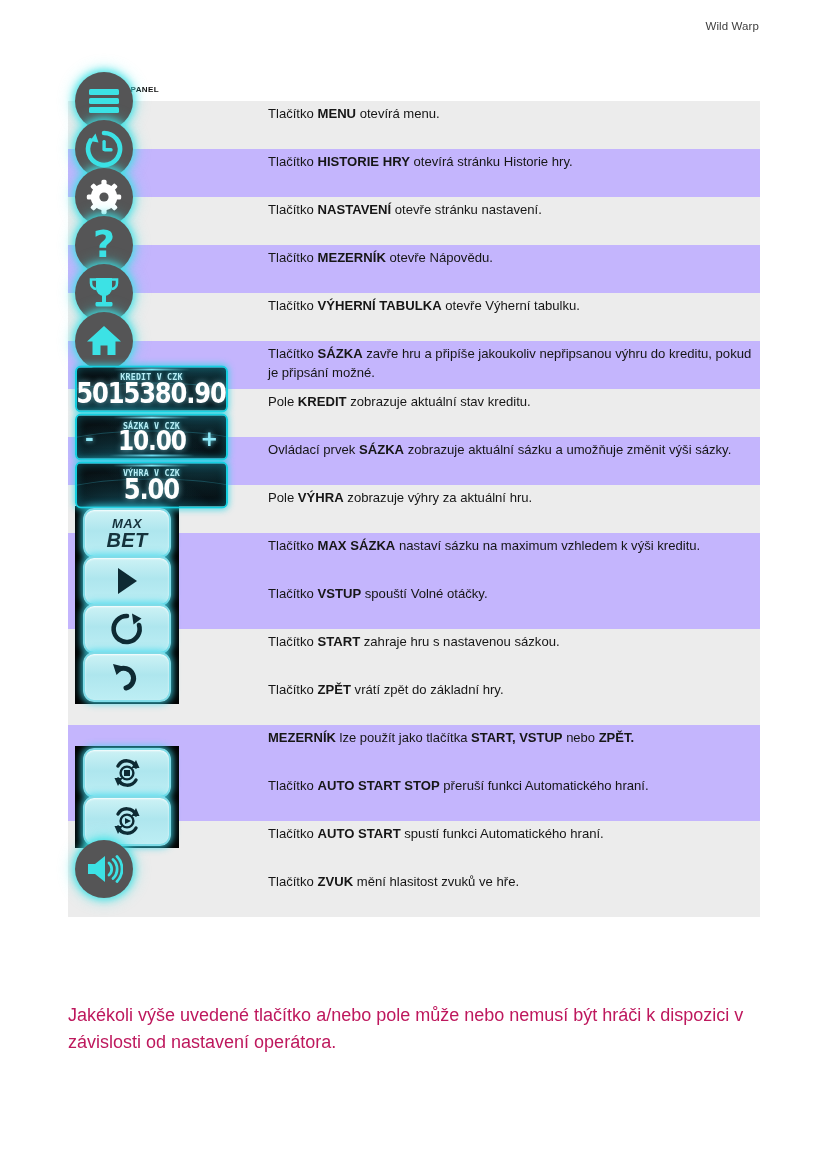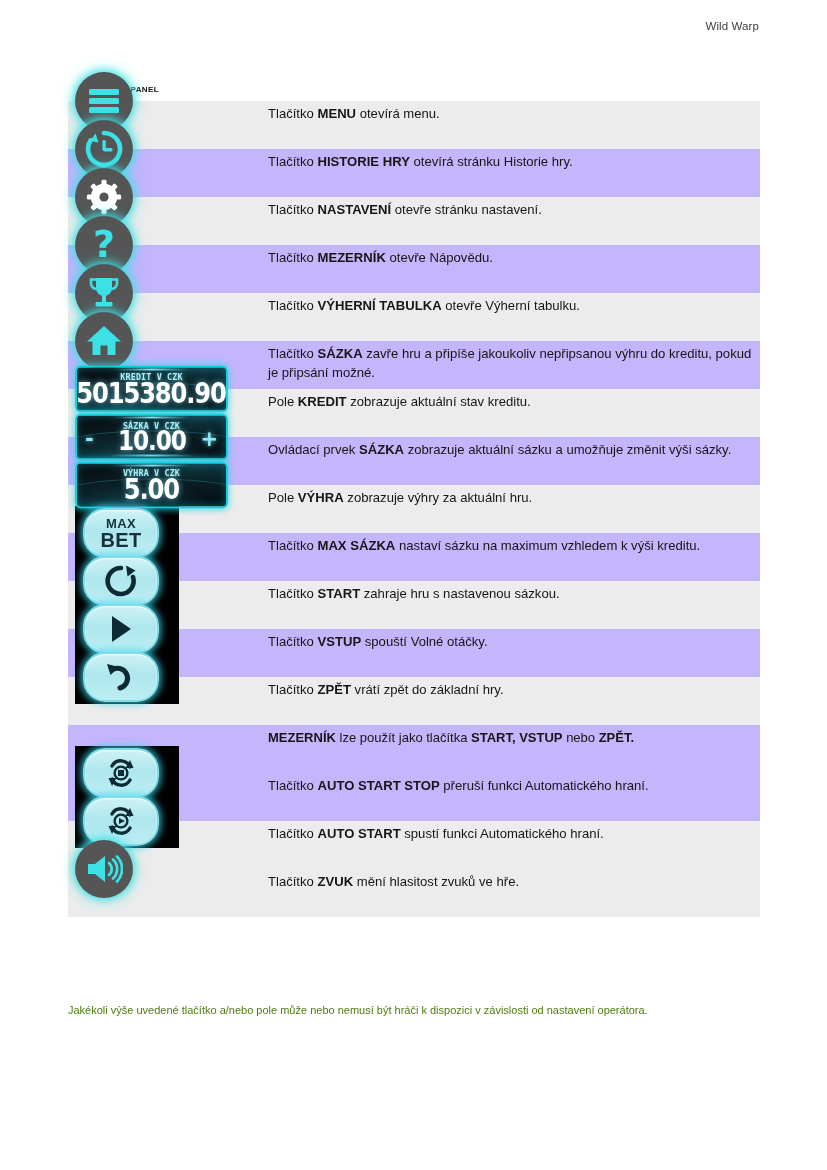--- a/index.html
+++ b/index.html
@@ -165,30 +165,31 @@
     color: #8fe9f8;
     text-shadow: 0 0 5px rgba(110,230,250,.9);
     z-index: 4;
     line-height: 1;
   }
   .meter .sgn.minus { left: 8px; }
   .meter .sgn.plus  { right: 8px; }
 
   
   .pad-btn {
-    width: 76px; height: 50px;
-    border-radius: 22px;
+    width: 88px; height: 50px;
+    border-radius: 11px;
     background: linear-gradient(180deg, #cdf2f5 0%, #aee6ee 45%, #bdeef4 100%);
     border: 2px solid #7fdce8;
     box-shadow: 0 0 7px 2px rgba(60,215,235,.8),
                 inset 0 1px 2px rgba(255,255,255,.9);
     display: flex;
     align-items: center;
     justify-content: center;
     position: relative;
+    font-style: italic;
   }
   .pad-btn .maxbet {
     font-family: "Liberation Sans", sans-serif;
     font-weight: bold;
     color: #15323c;
     text-align: center;
     line-height: 1.0;
     letter-spacing: .3px;
   }
   .pad-btn .maxbet .l1 { font-size: 13px; display: block; }
@@ -207,23 +208,23 @@
   }
 
   
   .row.note .cell-desc { font-size: 13px; }
 
   
   .footer-note {
     position: absolute;
     left: 68px; top: 1002px;
     width: 700px;
-    font-size: 11px;
+    font-size: 18px;
     line-height: 1.5;
-    color: #4d7c0f;
+    color: #be185d;
   }
 </style>
 </head>
 <body>
 
 <div class="page-header">Wild Warp</div>
 
 <div class="section-heading">Herní panel</div>
 
 <div class="panel-table" id="panel-table">
@@ -389,49 +390,49 @@
              <span class="l1">MAX</span>
              <span class="l2">BET</span>
            </span>
          </div>
         </div>
       </div>
       <div class="cell-desc">
         <span><span>Tlačítko </span><b>MAX SÁZKA</b><span> nastaví sázku na maximum vzhledem k výši kreditu.</span></span>
       </div>
     </div>
+    <div class="row plain">
+      <div class="cell-icon">
+        <div class="pad-backdrop"></div>
+        <div class="icon-wrap" style="left: 15px;">
+          <div class="pad-btn">
+            <svg width="26" height="30" viewBox="0 0 26 30">
+        <path d="M4 2 L23 15 L4 28 Z" fill="#0e2a33"></path>
+            </svg>
+          </div>
+        </div>
+      </div>
+      <div class="cell-desc">
+        <span><span>Tlačítko </span><b>VSTUP</b><span> spouští Volné otáčky.</span></span>
+      </div>
+    </div>
     <div class="row shade">
       <div class="cell-icon">
         <div class="pad-backdrop"></div>
         <div class="icon-wrap" style="left: 15px;">
           <div class="pad-btn">
             <svg width="34" height="34" viewBox="0 0 34 34">
         <path d="M17 4 A13 13 0 1 0 29 13" fill="none" stroke="#0e2a33" stroke-width="4.6" stroke-linecap="round"></path>
         <path d="M22 1.5 L31.5 6.5 L23.5 12.5 Z" fill="#0e2a33"></path>
             </svg>
           </div>
         </div>
       </div>
       <div class="cell-desc">
         <span><span>Tlačítko </span><b>START</b><span> zahraje hru s nastavenou sázkou.</span></span>
-      </div>
-    </div>
-    <div class="row plain">
-      <div class="cell-icon">
-        <div class="pad-backdrop"></div>
-        <div class="icon-wrap" style="left: 15px;">
-          <div class="pad-btn">
-            <svg width="26" height="30" viewBox="0 0 26 30">
-        <path d="M4 2 L23 15 L4 28 Z" fill="#0e2a33"></path>
-            </svg>
-          </div>
-        </div>
-      </div>
-      <div class="cell-desc">
-        <span><span>Tlačítko </span><b>VSTUP</b><span> spouští Volné otáčky.</span></span>
       </div>
     </div>
     <div class="row shade">
       <div class="cell-icon">
         <div class="pad-backdrop"></div>
         <div class="icon-wrap" style="left: 15px;">
           <div class="pad-btn">
             <svg width="30" height="32" viewBox="0 0 30 32">
         <path d="M6 9 A10 10 0 1 1 14 27" fill="none" stroke="#0e2a33" stroke-width="5" stroke-linecap="round"></path>
         <path d="M1 3 L13 6 L4.5 14 Z" fill="#0e2a33"></path>

